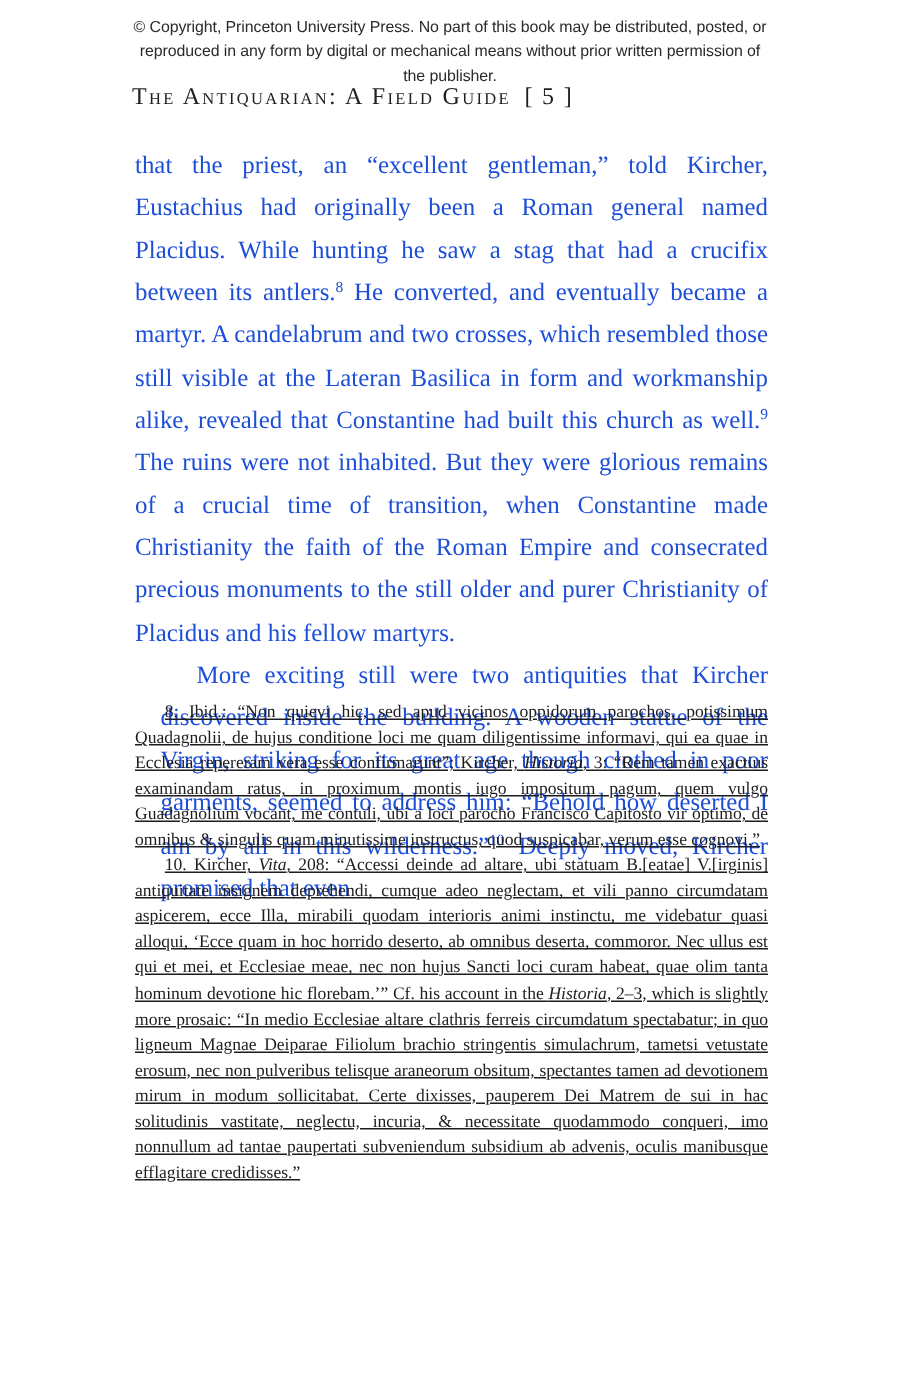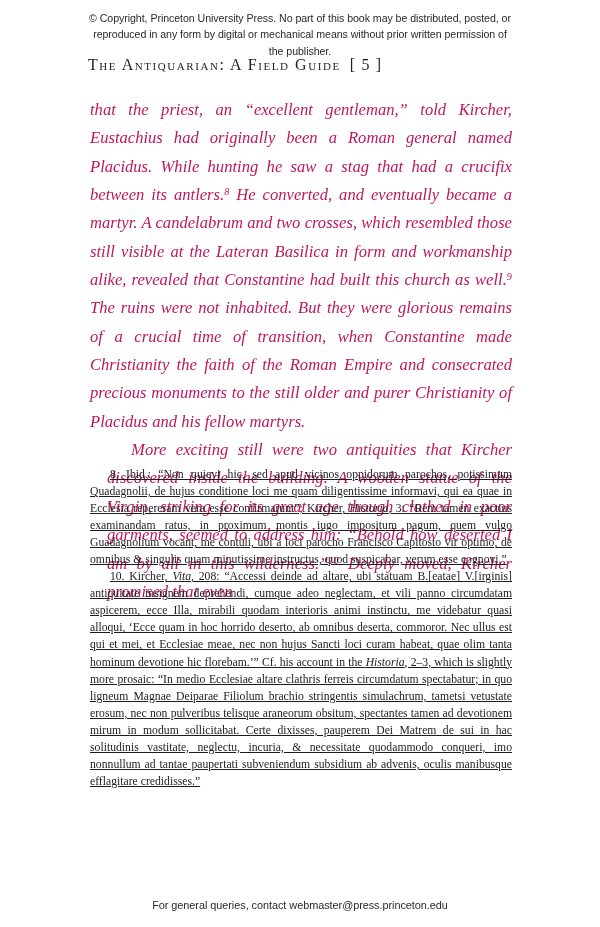--- a/index.html
+++ b/index.html
@@ -61,24 +61,23 @@
   
   .body-text {
     position: absolute;
     left: 90px;
     top: 96px;
     width: 422px;
     font-size: 16.6px;
     line-height: 28.35px;
     text-align: justify;
     text-justify: inter-word;
-    color: #be185d;
+    color: #1d4ed8;
     -webkit-hyphens: none;
     hyphens: none;
-    font-style: italic;
   }
   .body-text p {
     margin: 0;
   }
   .body-text p.indent {
     text-indent: 1.45em;
     margin-left: 17px;
   }
   .body-text sup {
     font-size: 0.62em;
@@ -134,15 +133,14 @@
   <div class="body-text">
       <p>that the priest, an “excellent gentleman,” told Kircher, Eustachius had originally been a Roman general named Placidus. While hunting he saw a stag that had a crucifix between its antlers.<sup>8</sup> He converted, and eventually became a martyr. A candelabrum and two crosses, which resembled those still visible at the Lateran Basilica in form and workmanship alike, revealed that Constantine had built this church as well.<sup>9</sup> The ruins were not inhabited. But they were glorious remains of a crucial time of transition, when Constantine made Christianity the faith of the Roman Empire and consecrated precious monuments to the still older and purer Christianity of Placidus and his fellow martyrs.</p>
       <p class="indent">More exciting still were two antiquities that Kircher discovered inside the building. A wooden statue of the Virgin, striking for its great age though clothed in poor garments, seemed to address him: “Behold how deserted I am by all in this wilderness.”<sup>10</sup> Deeply moved, Kircher promised that even</p>
     </div>
 
   <div class="footnotes">
       <p>8. Ibid.: “Non quievi hic, sed apud vicinos oppidorum parochos, potissimum Quadagnolii, de hujus conditione loci me quam diligentissime informavi, qui ea quae in Ecclesia repereram vera esse confirmarunt”; Kircher, <i>Historia</i>, 3: “Rem tamen exactius examinandam ratus, in proximum montis iugo impositum pagum, quem vulgo Guadagnolium vocant, me contuli, ubi a loci parocho Francisco Capitosto vir optimo, de omnibus &amp; singulis quam minutissime instructus, quod suspicabar, verum esse cognovi.”</p>
       <p>10. Kircher, <i>Vita</i>, 208: “Accessi deinde ad altare, ubi statuam B.[eatae] V.[irginis] antiquitate insignem deprehendi, cumque adeo neglectam, et vili panno circumdatam aspicerem, ecce Illa, mirabili quodam interioris animi instinctu, me videbatur quasi alloqui, ‘Ecce quam in hoc horrido deserto, ab omnibus deserta, commoror. Nec ullus est qui et mei, et Ecclesiae meae, nec non hujus Sancti loci curam habeat, quae olim tanta hominum devotione hic florebam.’” Cf. his account in the <i>Historia</i>, 2–3, which is slightly more prosaic: “In medio Ecclesiae altare clathris ferreis circumdatum spectabatur; in quo ligneum Magnae Deiparae Filiolum brachio stringentis simulachrum, tametsi vetustate erosum, nec non pulveribus telisque araneorum obsitum, spectantes tamen ad devotionem mirum in modum sollicitabat. Certe dixisses, pauperem Dei Matrem de sui in hac solitudinis vastitate, neglectu, incuria, &amp; necessitate quodammodo conqueri, imo nonnullum ad tantae paupertati subveniendum subsidium ab advenis, oculis manibusque efflagitare credidisses.”</p>
     </div>
 
-  <div class="page-footer">For general queries, contact webmaster@press.princeton.edu</div>
 
 </div>
 
 </body></html>

